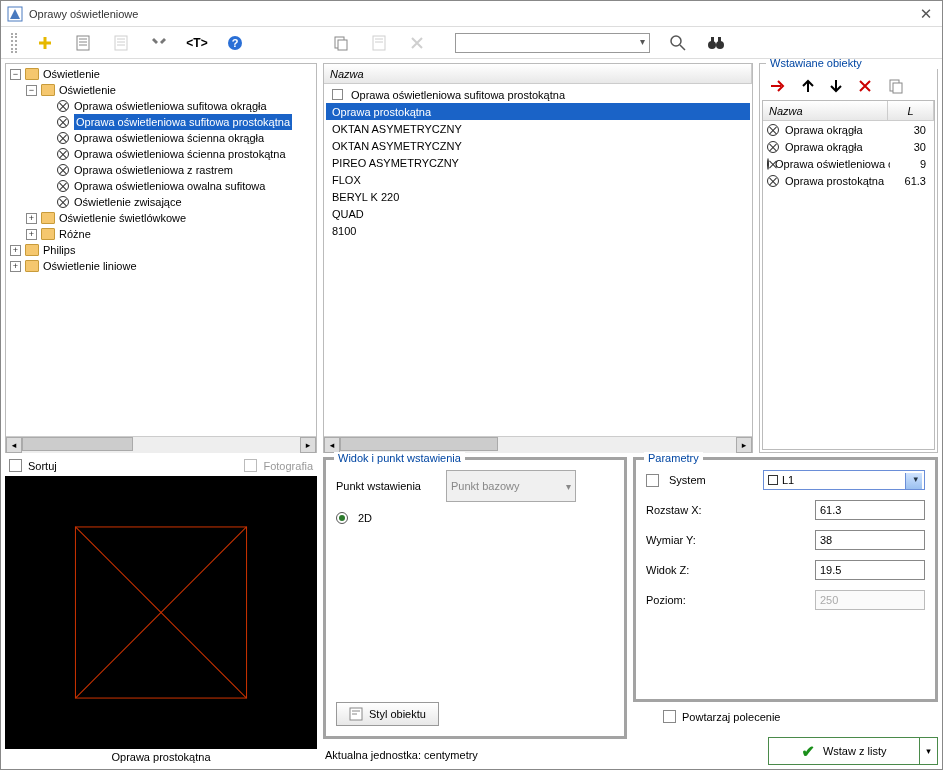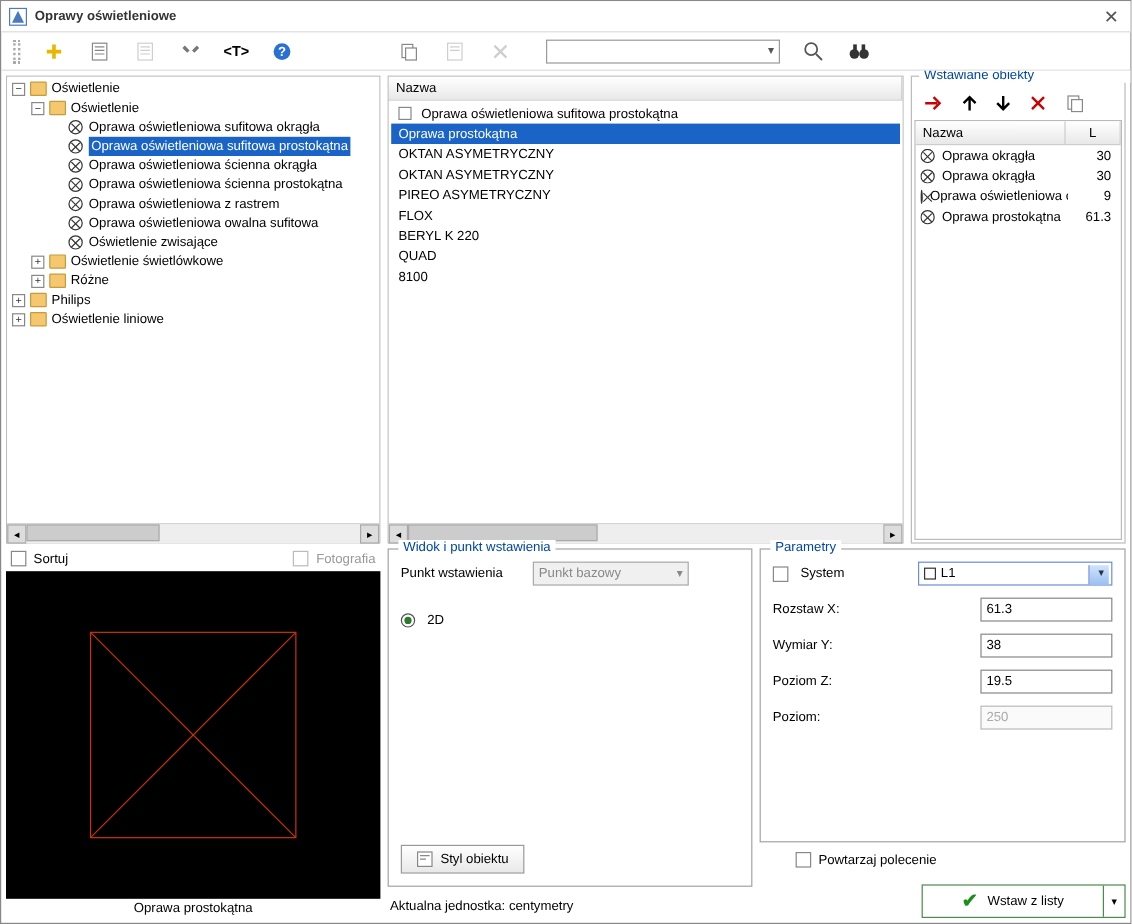--- a/index.html
+++ b/index.html
@@ -1,35 +1,35 @@
 <!DOCTYPE html>
 <html><head>
 <meta charset="utf-8">
 <style>
 * { box-sizing: border-box; font-family: Tahoma, Arial, sans-serif; font-size: 11px; }
 body { margin: 0; background: #ececec; user-select: none; }
 .window { width: 943px; height: 770px; background: #fff; display: flex; flex-direction: column; border: 1px solid #888; }
 .titlebar { height: 26px; background: #fff; display: flex; align-items: center; padding: 0 6px; border-bottom: 1px solid #ddd; }
 .titlebar .icon { width: 16px; height: 16px; margin-right: 6px; }
-.titlebar .title { flex: 1; color: #333; font-weight: bold; }
+.titlebar .title { flex: 1; color: #333; }
 .titlebar .close { width: 20px; height: 20px; display: flex; align-items: center; justify-content: center; cursor: pointer; font-size: 15px; color: #555; }
 .toolbar { height: 32px; display: flex; align-items: center; padding: 0 10px; gap: 18px; border-bottom: 1px solid #ddd; }
 .toolbar .grip { width: 6px; height: 20px; border-left: 2px dotted #aaa; border-right: 2px dotted #aaa; }
 .tbtn { width: 20px; height: 20px; display: flex; align-items: center; justify-content: center; cursor: pointer; }
 .search-combo { width: 195px; height: 20px; border: 1px solid #999; background: #fff; margin-left: 10px; position: relative; }
 .search-combo::after { content: "▾"; position: absolute; right: 4px; top: 2px; font-size: 10px; color: #555; }
 .body { flex: 1; display: flex; flex-direction: column; padding: 4px; gap: 4px; overflow: hidden; }
 .top-row { height: 390px; display: flex; gap: 6px; }
 .pane { display: flex; flex-direction: column; border: 1px solid #bbb; background: #fff; }
 .tree-pane { width: 312px; }
 .names-pane { flex: 1; }
 .objects-pane { width: 179px; display: flex; flex-direction: column; }
 .pane-content { flex: 1; overflow: auto; background: #fff; padding: 2px; }
 .list-header { height: 20px; background: linear-gradient(#fff,#e8e8e8); border-bottom: 1px solid #ccc; display: flex; align-items: center; }
-.list-header .col { padding: 0 6px; border-right: 1px solid #ccc; height: 100%; display: flex; align-items: center; }
+.list-header .col { padding: 0 6px; border-right: 1px solid #ccc; height: 100%; display: flex; align-items: center; font-style: italic; }
 .tree { line-height: 16px; }
 .tree ul { list-style: none; margin: 0; padding-left: 16px; }
 .tree li { white-space: nowrap; padding: 0; }
 .tree .node { display: flex; align-items: center; gap: 2px; height: 16px; cursor: pointer; }
 .tree .exp { width: 11px; height: 11px; border: 1px solid #888; background: #fff; display: inline-flex; align-items: center; justify-content: center; font-size: 9px; line-height: 1; color: #333; margin-right: 2px; }
 .tree .exp.blank { border: none; background: transparent; }
 .folder { width: 14px; height: 12px; background: #f5c76e; border: 1px solid #c89b3a; border-radius: 1px; margin-right: 2px; }
 .leaf-ico { width: 12px; height: 12px; border: 1px solid #333; border-radius: 50%; margin-right: 3px; position: relative; }
 .leaf-ico::before, .leaf-ico::after { content:""; position:absolute; width: 10px; height:1px; background:#333; top:5px; left:0; }
 .leaf-ico::before { transform: rotate(45deg); }
@@ -51,25 +51,25 @@
 .obj-row .v { width: 40px; text-align: right; padding-right: 4px; }
 .rozstaw { display: flex; align-items: center; gap: 10px; padding: 6px 2px 0 2px; }
 .rozstaw input { width: 90px; height: 20px; border: 1px solid #888; padding: 0 4px; text-align: center; }
 .bottom-row { flex: 1; display: flex; gap: 6px; }
 .preview-col { width: 312px; display: flex; flex-direction: column; }
 .preview-header { display: flex; align-items: center; gap: 6px; padding: 2px 4px; }
 .chk { width: 13px; height: 13px; border: 1px solid #888; background: #fff; display: inline-block; }
 .preview-canvas { flex: 1; background: #000; margin-top: 2px; position: relative; }
 .preview-caption { text-align: center; padding: 2px 0; }
 .mid-col { flex: 1; display: flex; flex-direction: column; gap: 6px; }
-.fs { border: 1px solid #a3a3a3; padding: 10px 10px 10px 10px; position: relative; gap: 13px; }
+.fs { border: 3px solid #a3a3a3; padding: 10px 10px 10px 10px; position: relative; }
 .fs .legend { position: absolute; top: -8px; left: 8px; background: #fff; padding: 0 4px; color: #0046a3; }
 .field-row { display: flex; align-items: center; gap: 10px; margin-bottom: 10px; }
 .field-row label { width: 100px; }
-.combo { height: 20px; border: 1px solid #aaa; background: #f0f0f0; color: #888; padding: 0 4px; position: relative; display: flex; align-items: center; }
+.combo { height: 32px; border: 1px solid #aaa; background: #f0f0f0; color: #888; padding: 0 4px; position: relative; display: flex; align-items: center; }
 .combo::after { content: "▾"; position: absolute; right: 4px; font-size: 10px; color: #888; }
 .radio { width: 12px; height: 12px; border: 1px solid #555; border-radius: 50%; display: inline-flex; align-items: center; justify-content: center; }
 .radio.sel::after { content: ""; width: 6px; height: 6px; background: #2c7a2c; border-radius: 50%; }
 .btn-std { height: 24px; border: 1px solid #999; background: linear-gradient(#fff,#e8e8e8); padding: 0 12px; display: inline-flex; align-items: center; gap: 6px; cursor: pointer; }
 .param-col { width: 305px; display: flex; flex-direction: column; gap: 8px; }
 .param-input { height: 20px; border: 1px solid #888; padding: 0 4px; width: 110px; }
 .param-input.disabled { color: #aaa; border-color: #bbb; margin-left: 36px; }
 .sys-combo { width: 162px; height: 20px; border: 1px solid #6a8ed8; background: #fff; display: flex; align-items: center; gap: 4px; padding: 0 4px; position: relative; }
 .sys-combo::after { content:""; position:absolute; right:2px; top:2px; width: 16px; height: 16px; background: linear-gradient(#cfe3ff,#9cc1f0); border-left: 1px solid #6a8ed8; }
 .sys-combo::before { content:"▾"; position:absolute; right: 6px; top: 3px; font-size: 9px; color: #234; z-index: 1; }
@@ -435,21 +435,21 @@
               <label>Rozstaw X:</label>
               <div style="flex:1"></div>
               <input class="param-input" value="61.3" style="">
             </div>
           <div class="field-row">
               <label>Wymiar Y:</label>
               <div style="flex:1"></div>
               <input class="param-input" value="38" style="">
             </div>
           <div class="field-row">
-              <label>Poziom Z:</label>
+              <label>Widok Z:</label>
               <div style="flex:1"></div>
               <input class="param-input" value="19.5" style="">
             </div>
           <div class="field-row">
               <label>Poziom:</label>
               <div style="flex:1"></div>
               <input class="param-input disabled" disabled="" value="250" style="">
             </div>
         </div>
         <div class="repeat-row" style="justify-content:flex-start;padding-left:30px">

